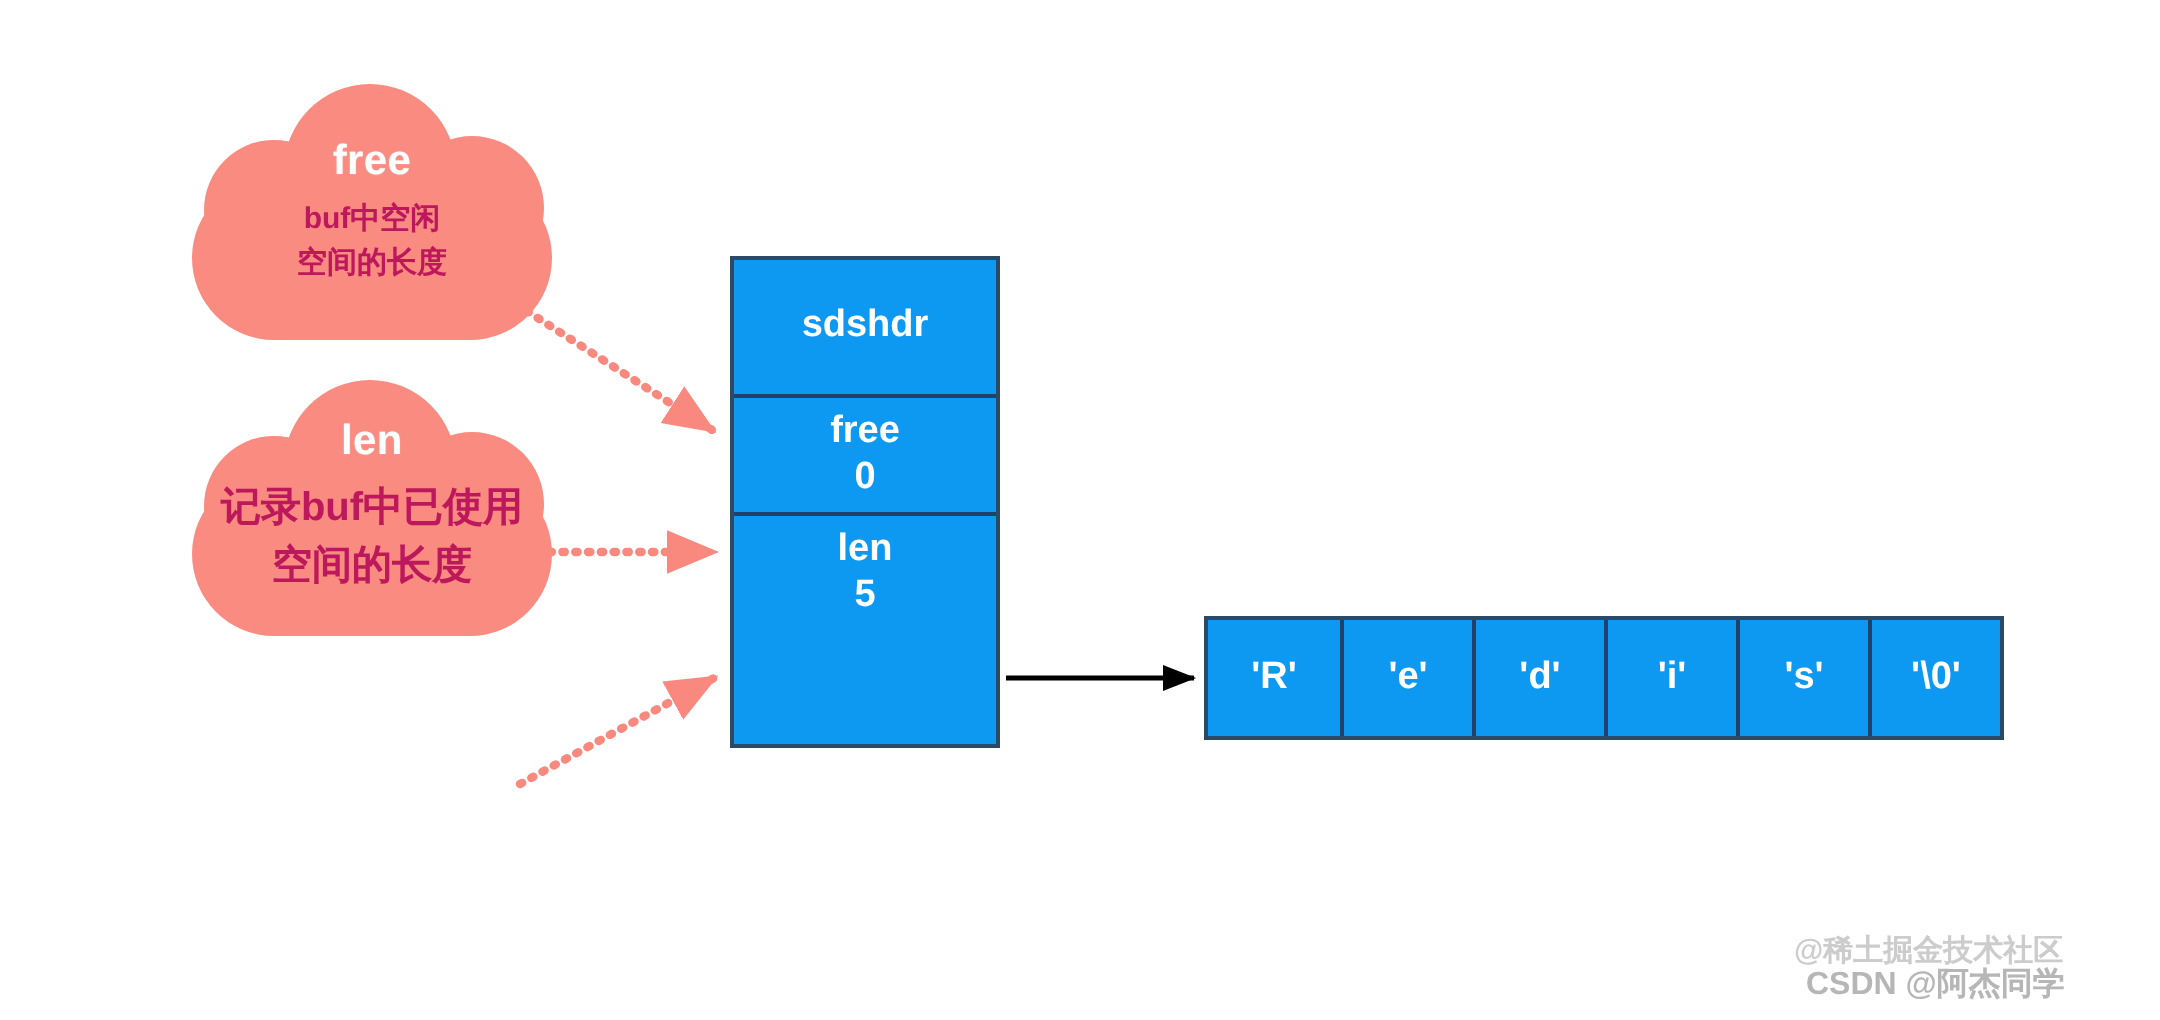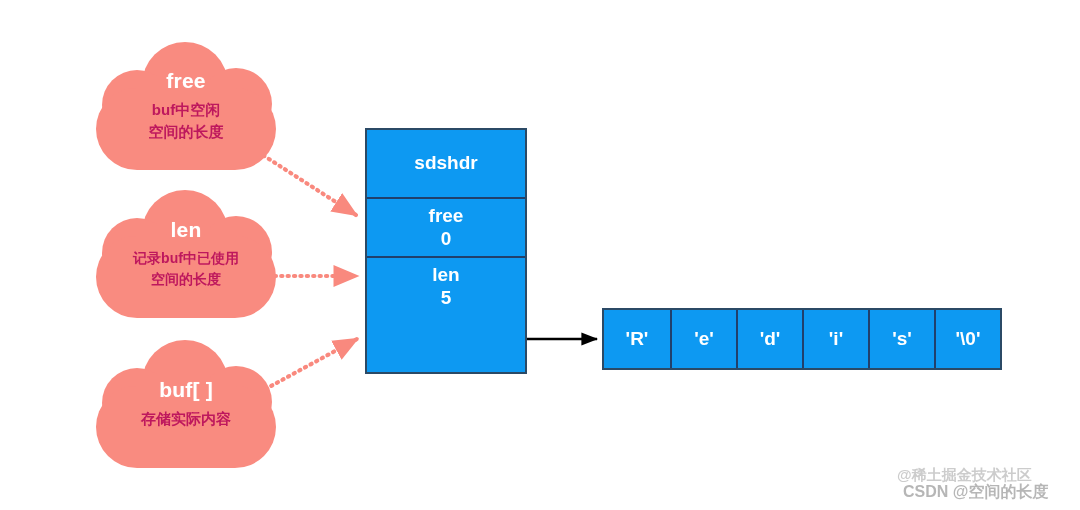--- a/index.html
+++ b/index.html
@@ -72,21 +72,21 @@
     font-size: 15px;
     line-height: 1.45;
     white-space: pre-line;
   }
 
   
   #struct-box {
     position: absolute;
     left: 365px;
     top: 128px;
-    width: 162px;
+    width: 135px;
     height: 246px;
     border: 2px solid #2b4a66;
     box-sizing: border-box;
     background: #0d99f2;
   }
   .struct-row {
     box-sizing: border-box;
     width: 100%;
     display: flex;
     flex-direction: column;
@@ -198,35 +198,25 @@
     </div>
   </div>
 
   <div class="cloud" id="cloud-len" style="left:96px; top:190px;">
     <div class="puff" style="left:46px;  top:0px;   width:86px; height:86px;"></div>
     <div class="puff" style="left:6px;   top:28px;  width:70px; height:70px;"></div>
     <div class="puff" style="left:104px; top:26px;  width:72px; height:72px;"></div>
     <div class="base" style="left:0px;   top:46px;  width:180px; height:82px;"></div>
     <div class="cloud-text">
       <div class="cloud-title">len</div>
-      <div class="cloud-body" style="font-size:14px;">记录buf中已使用
+      <div class="cloud-body" style="font-size:20px;">记录buf中已使用
 空间的长度</div>
     </div>
   </div>
 
-  <div class="cloud" id="cloud-buf" style="left:96px; top:340px;">
-    <div class="puff" style="left:46px;  top:0px;   width:86px; height:86px;"></div>
-    <div class="puff" style="left:6px;   top:28px;  width:70px; height:70px;"></div>
-    <div class="puff" style="left:104px; top:26px;  width:72px; height:72px;"></div>
-    <div class="base" style="left:0px;   top:46px;  width:180px; height:82px;"></div>
-    <div class="cloud-text">
-      <div class="cloud-title">buf[ ]</div>
-      <div class="cloud-body">存储实际内容</div>
-    </div>
-  </div>
 
   <div id="struct-box">
     <div class="struct-row row-h">
       <div class="row-label">sdshdr</div>
     </div>
     <div class="struct-row row-kv">
       <div class="row-label">free</div>
       <div class="row-value">0</div>
     </div>
     <div class="struct-row row-kv">
@@ -238,15 +228,15 @@
   <div id="char-array">
     <div class="char-cell">'R'</div>
     <div class="char-cell">'e'</div>
     <div class="char-cell">'d'</div>
     <div class="char-cell">'i'</div>
     <div class="char-cell">'s'</div>
     <div class="char-cell">'\0'</div>
   </div>
 
   <div class="watermark" id="wm-juejin">@稀土掘金技术社区</div>
-  <div class="watermark" id="wm-csdn">CSDN @空间的长度</div>
+  <div class="watermark" id="wm-csdn">CSDN @阿杰同学</div>
 
 </div>
 
 </body></html>

